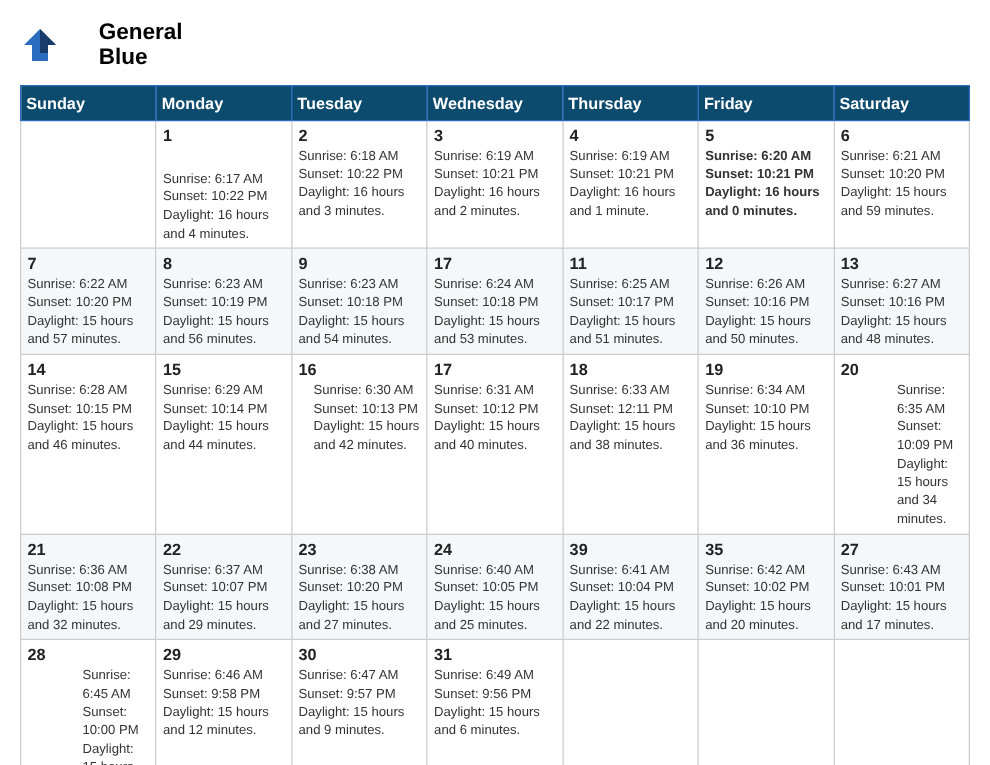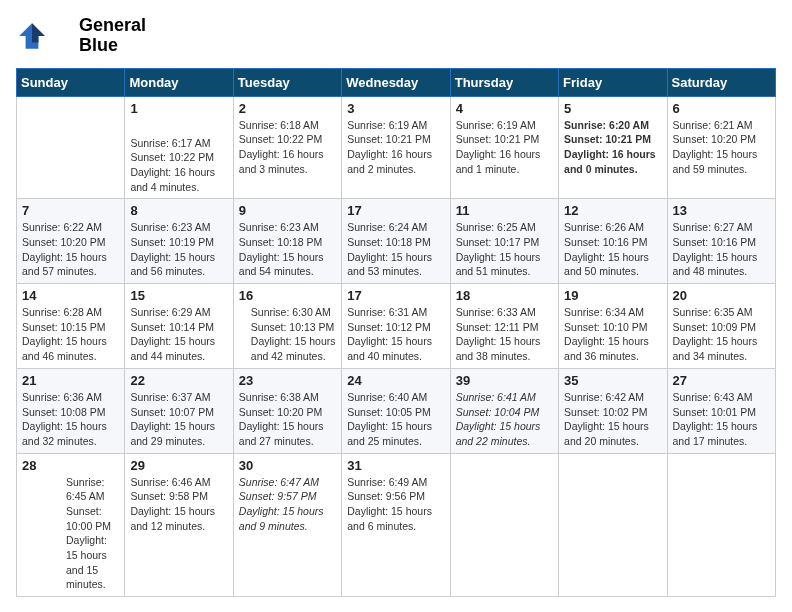--- a/index.html
+++ b/index.html
@@ -254,21 +254,21 @@
         </td>
         <td>
           <span class="day-num">19</span>
           <div class="cell-info" style="white-space: pre-line;">Sunrise: 6:34 AM
 Sunset: 10:10 PM
 Daylight: 15 hours
 and 36 minutes.</div>
         </td>
         <td>
           <span class="day-num">20</span>
-          <div class="cell-info" style="white-space: pre-line;">Sunrise: 6:35 AM
+          <div class="cell-info" style="white-space: pre-line; margin-left: 45px;">Sunrise: 6:35 AM
 Sunset: 10:09 PM
 Daylight: 15 hours
 and 34 minutes.</div>
         </td>
       </tr>
       <tr>
         <td>
           <span class="day-num">21</span>
           <div class="cell-info" style="white-space: pre-line;">Sunrise: 6:36 AM
 Sunset: 10:08 PM
@@ -291,21 +291,21 @@
         </td>
         <td>
           <span class="day-num">24</span>
           <div class="cell-info" style="white-space: pre-line;">Sunrise: 6:40 AM
 Sunset: 10:05 PM
 Daylight: 15 hours
 and 25 minutes.</div>
         </td>
         <td>
           <span class="day-num">39</span>
-          <div class="cell-info" style="white-space: pre-line; font-style: italic;">Sunrise: 6:41 AM
+          <div class="cell-info" style="white-space: pre-line;">Sunrise: 6:41 AM
 Sunset: 10:04 PM
 Daylight: 15 hours
 and 22 minutes.</div>
         </td>
         <td>
           <span class="day-num">35</span>
           <div class="cell-info" style="white-space: pre-line;">Sunrise: 6:42 AM
 Sunset: 10:02 PM
 Daylight: 15 hours
 and 20 minutes.</div>
@@ -328,21 +328,21 @@
         </td>
         <td>
           <span class="day-num">29</span>
           <div class="cell-info" style="white-space: pre-line;">Sunrise: 6:46 AM
 Sunset: 9:58 PM
 Daylight: 15 hours
 and 12 minutes.</div>
         </td>
         <td>
           <span class="day-num">30</span>
-          <div class="cell-info" style="white-space: pre-line; font-style: italic;">Sunrise: 6:47 AM
+          <div class="cell-info" style="white-space: pre-line;">Sunrise: 6:47 AM
 Sunset: 9:57 PM
 Daylight: 15 hours
 and 9 minutes.</div>
         </td>
         <td>
           <span class="day-num">31</span>
           <div class="cell-info" style="white-space: pre-line;">Sunrise: 6:49 AM
 Sunset: 9:56 PM
 Daylight: 15 hours
 and 6 minutes.</div>

